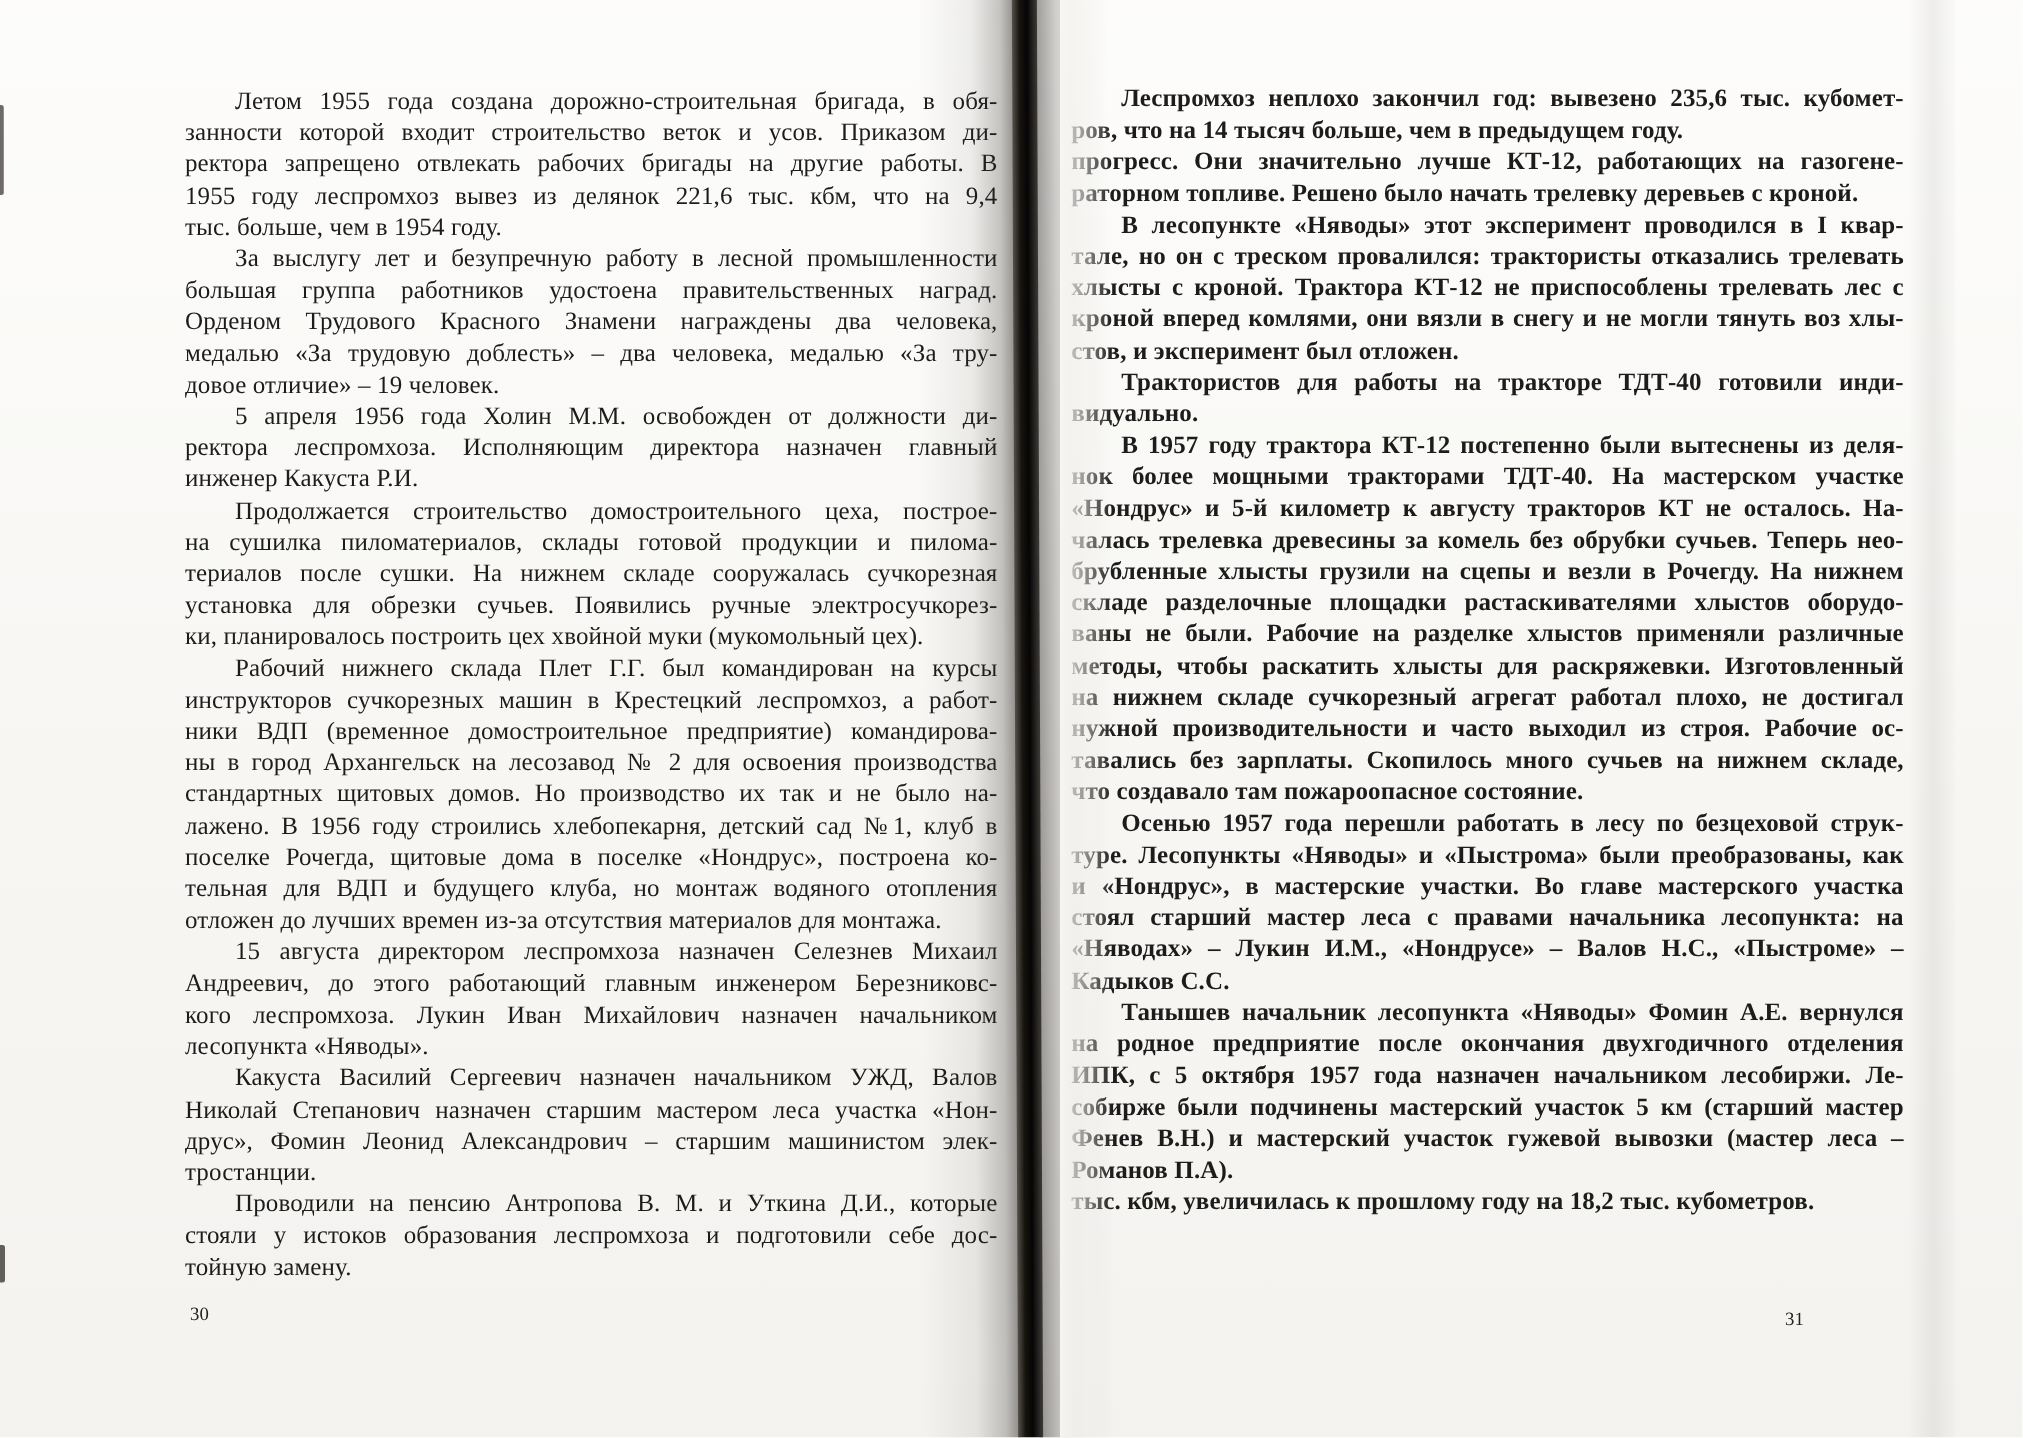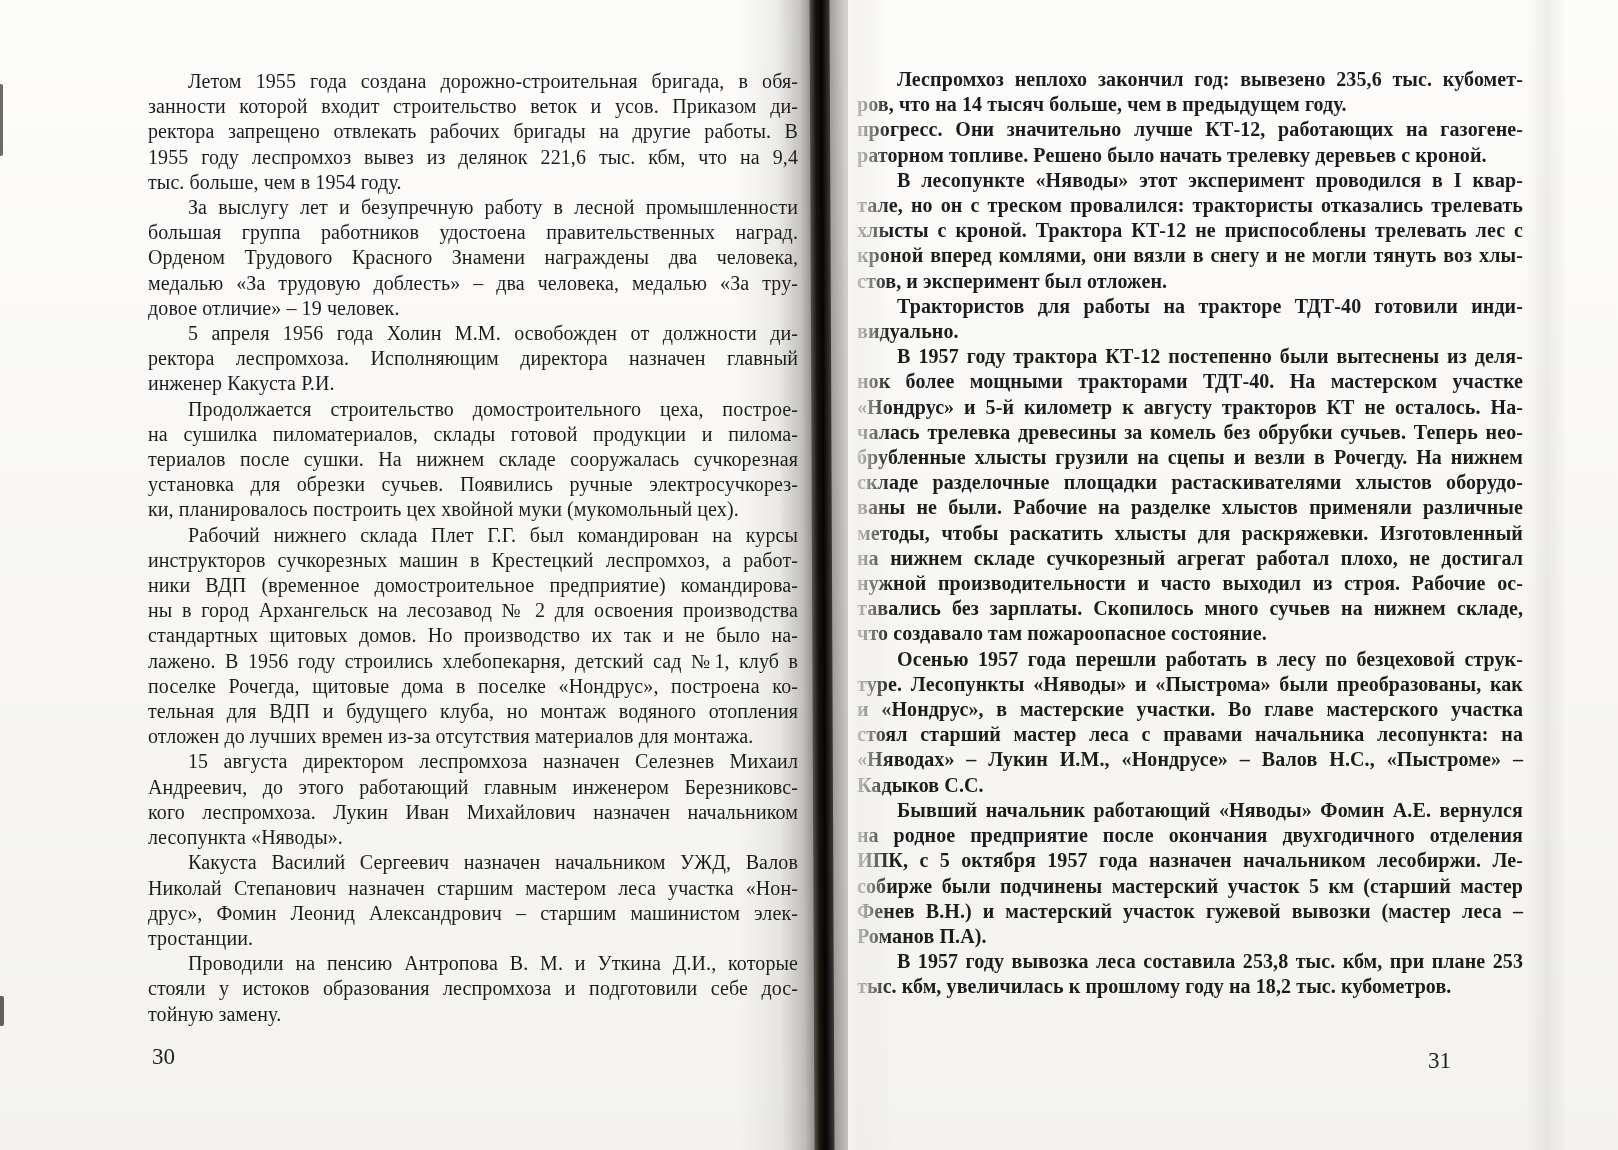--- a/index.html
+++ b/index.html
@@ -39,21 +39,21 @@
   .para { margin: 0; padding: 0; }
   .line {
     text-align: justify;
     text-align-last: justify;
   }
   .line.pend  { text-align-last: left; }
   .line.pfirst { text-indent: 40px; }
 
   .page-num {
     position: absolute;
-    font-size: 23px;
+    font-size: 15px;
     color: #222;
     z-index: 3;
   }
   .page-num.pn-left  { left: 152px;  top: 1044px; }
   .page-num.pn-right { left: 1428px; top: 1048px; }
 
   
   .gutter-shadow-left {
     position: absolute;
     left: 736px; top: -10px;
@@ -236,29 +236,28 @@
       </div>
       <div class="para">
         <div class="line pfirst">Осенью 1957 года перешли работать в лесу по безцеховой струк-</div>
         <div class="line">туре. Лесопункты «Няводы» и «Пыстрома» были преобразованы, как</div>
         <div class="line">и «Нондрус», в мастерские участки. Во главе мастерского участка</div>
         <div class="line">стоял старший мастер леса с правами начальника лесопункта: на</div>
         <div class="line">«Няводах» – Лукин И.М., «Нондрусе» – Валов Н.С., «Пыстроме» –</div>
         <div class="line pend">Кадыков С.С.</div>
       </div>
       <div class="para">
-        <div class="line pfirst">Бывший начальник работающий «Няводы» Фомин А.Е. вернулся</div>
+        <div class="line pfirst">Танышев начальник лесопункта «Няводы» Фомин А.Е. вернулся</div>
         <div class="line">на родное предприятие после окончания двухгодичного отделения</div>
         <div class="line">ИПК, с 5 октября 1957 года назначен начальником лесобиржи. Ле-</div>
         <div class="line">собирже были подчинены мастерский участок 5 км (старший мастер</div>
         <div class="line">Фенев В.Н.) и мастерский участок гужевой вывозки (мастер леса –</div>
         <div class="line pend">Романов П.А).</div>
       </div>
       <div class="para">
-        <div class="line pfirst">В 1957 году вывозка леса составила 253,8 тыс. кбм, при плане 253</div>
         <div class="line pend">тыс. кбм, увеличилась к прошлому году на 18,2 тыс. кубометров.</div>
       </div>
     </div>
 
   <div class="page-num pn-left">30</div>
 
   <div class="page-num pn-right">31</div>
 
   <div class="gutter-shadow-left"></div>
   <div class="gutter-strip"></div>

